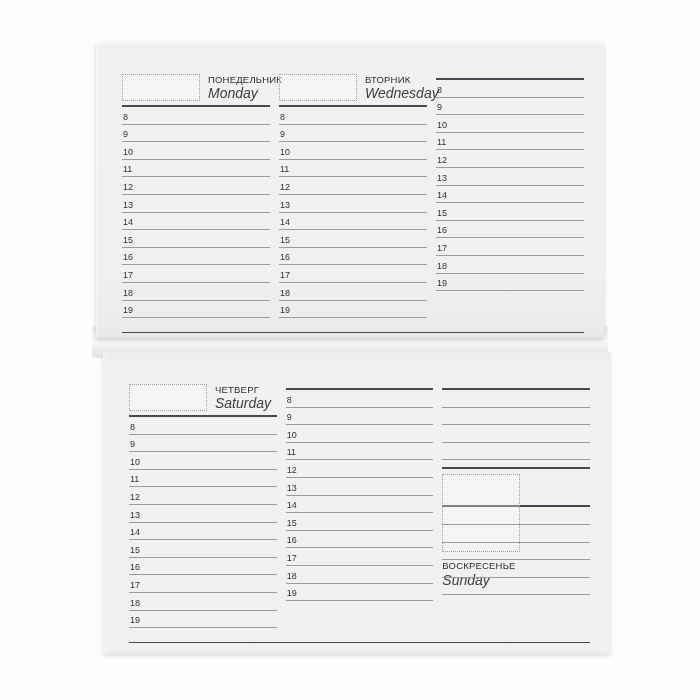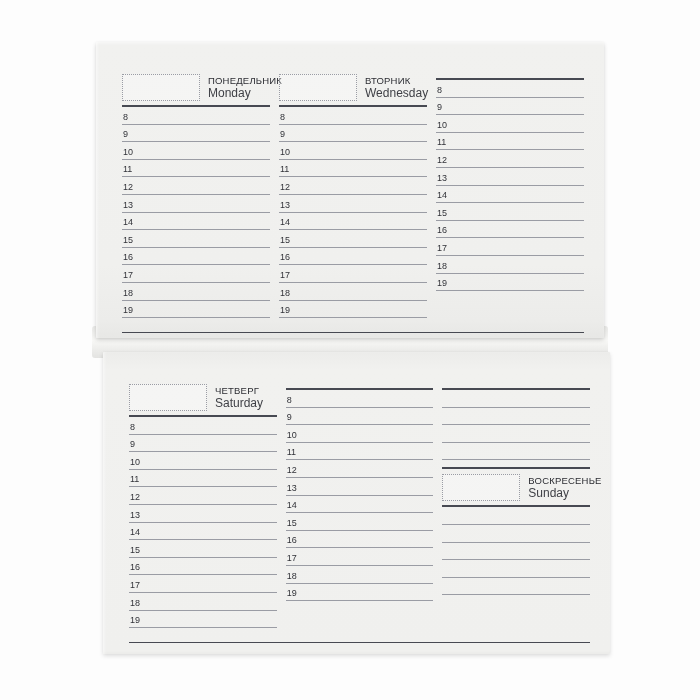--- a/index.html
+++ b/index.html
@@ -65,21 +65,21 @@
     column-gap: 9px;
     margin-top: 32px;
   }
   .col { min-width: 0; }
   .col-header {
     display: flex;
     align-items: stretch;
     gap: 8px;
     height: 27px;
   }
-  .col-header.mt5 { margin-top: 5px; }
+  .col-header.mt5 { margin-top: 5px; flex-direction: column; }
   .date-box {
     width: 78px;
     flex: 0 0 78px;
     box-sizing: border-box;
     border: 1px dotted var(--line, #9a9ca4);
     background: rgba(255,255,255,0.30);
   }
   .day-label {
     display: flex;
     flex-direction: column;
@@ -87,21 +87,22 @@
     line-height: 1.18;
     min-width: 0;
   }
   .day-ru {
     font-size: 9.5px;
     letter-spacing: 0.2px;
     color: var(--text, #2c2d33);
     white-space: nowrap;
   }
   .day-en {
-    font-size: 12px;
+    font-size: 14px;
+    font-style: italic;
     color: #3f4046;
     white-space: nowrap;
   }
   .header-rule {
     height: 0;
     border-top: 2px solid var(--rule, #474952);
     margin-top: 4px;
   }
   .hour-row, .blank-row {
     height: 16.6px;

